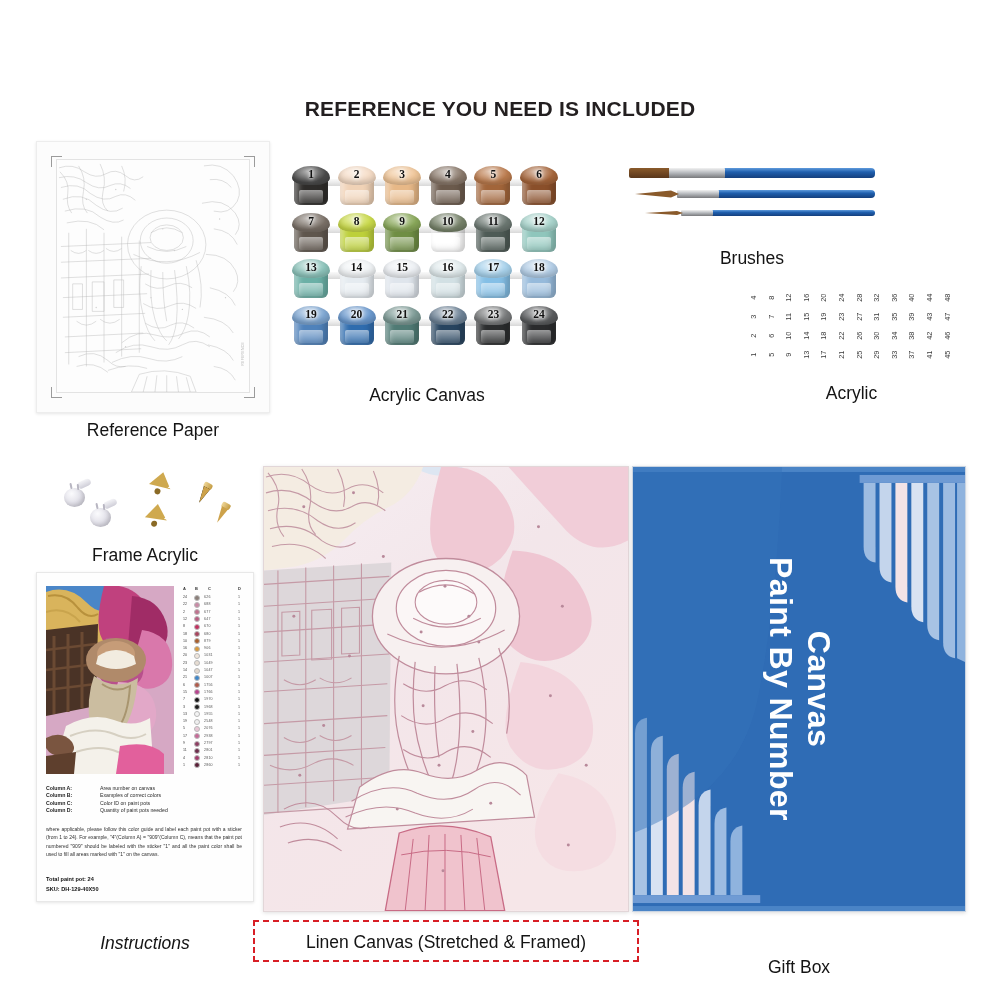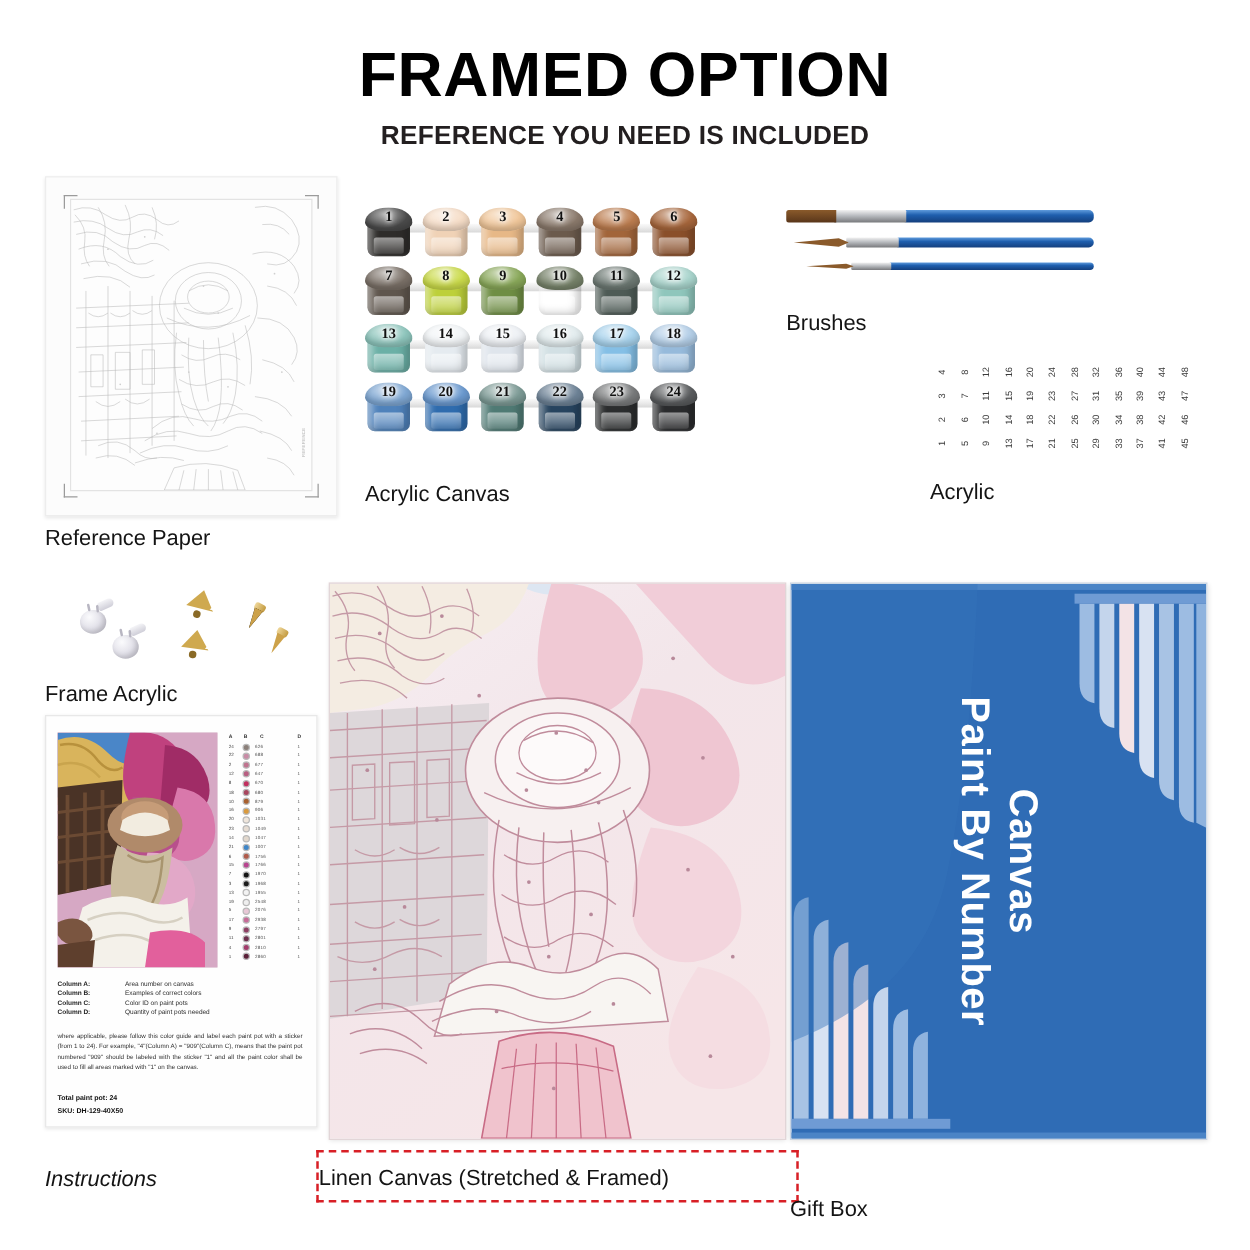--- a/index.html
+++ b/index.html
@@ -18,21 +18,21 @@
     letter-spacing: 0.5px; color: #000; line-height: 1.05;
   }
   .hdr-sub {
     position: absolute; left: 0; top: 97px; width: 1000px;
     text-align: center; font-size: 21px; font-weight: bold;
     letter-spacing: 0.2px; color: #231f20;
   }
 
   
   .cap {
-    position: absolute; text-align: left;
+    position: absolute; text-align: center;
     font-size: 17.5px; color: #141414; font-weight: normal;
     white-space: nowrap;
   }
 
   
   #ref-paper {
     position: absolute; left: 36px; top: 141px; width: 234px; height: 272px;
     background: #fcfcfc; border: 1px solid #ededed;
     box-shadow: 0 1px 3px rgba(0,0,0,.10);
     overflow: hidden;
@@ -219,21 +219,20 @@
   #cap-canvas-box {
     position: absolute; left: 253px; top: 920px; width: 386px; height: 42px;
     border: 2px dashed #d81f26; background: #fff;
   }
 </style>
 </head>
 <body>
 
 <div id="page">
 
-  <div class="hdr-title">FRAMED OPTION</div>
   <div class="hdr-sub">REFERENCE YOU NEED IS INCLUDED</div>
 
   <div id="ref-paper">
     <div class="cmark h" style="left:14px;  top:14px;"></div>
     <div class="cmark v" style="left:14px;  top:14px;"></div>
     <div class="cmark h" style="right:14px; top:14px;"></div>
     <div class="cmark v" style="right:14px; top:14px;"></div>
     <div class="cmark h" style="left:14px;  bottom:14px;"></div>
     <div class="cmark v" style="left:14px;  bottom:14px;"></div>
     <div class="cmark h" style="right:14px; bottom:14px;"></div>

